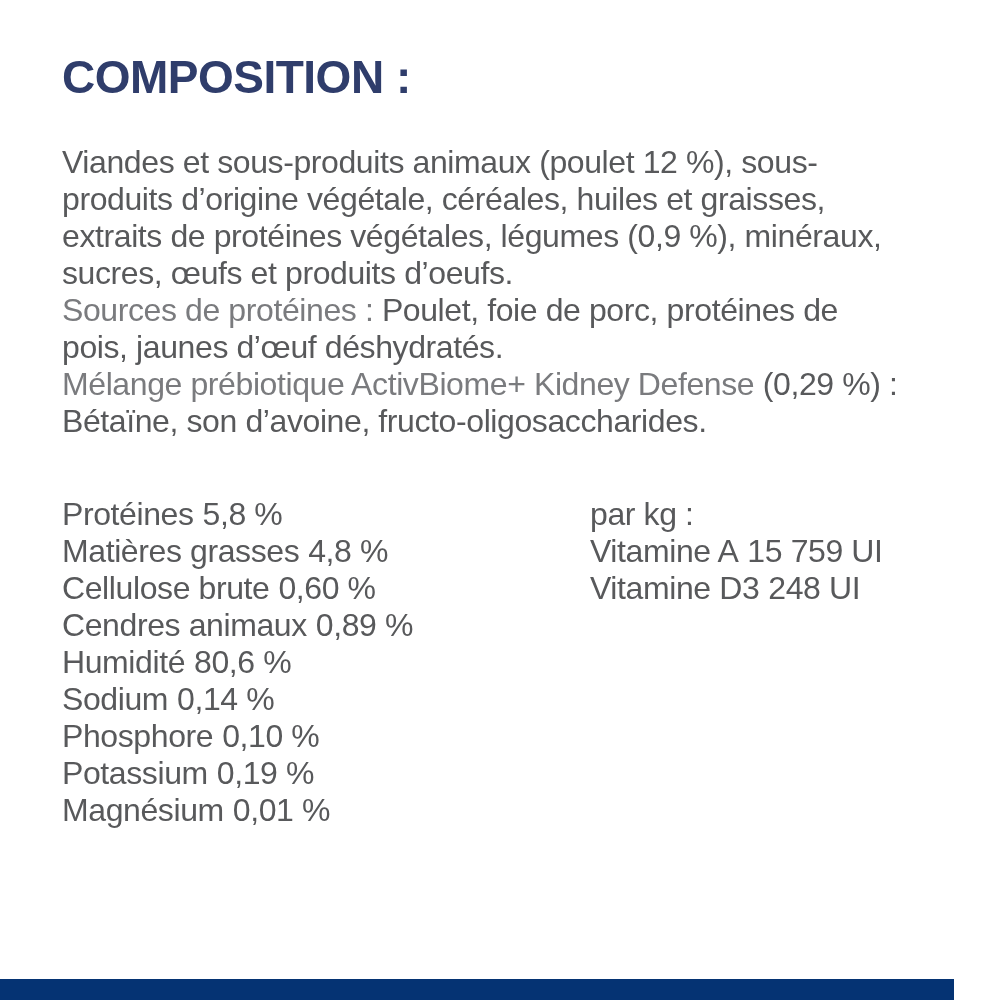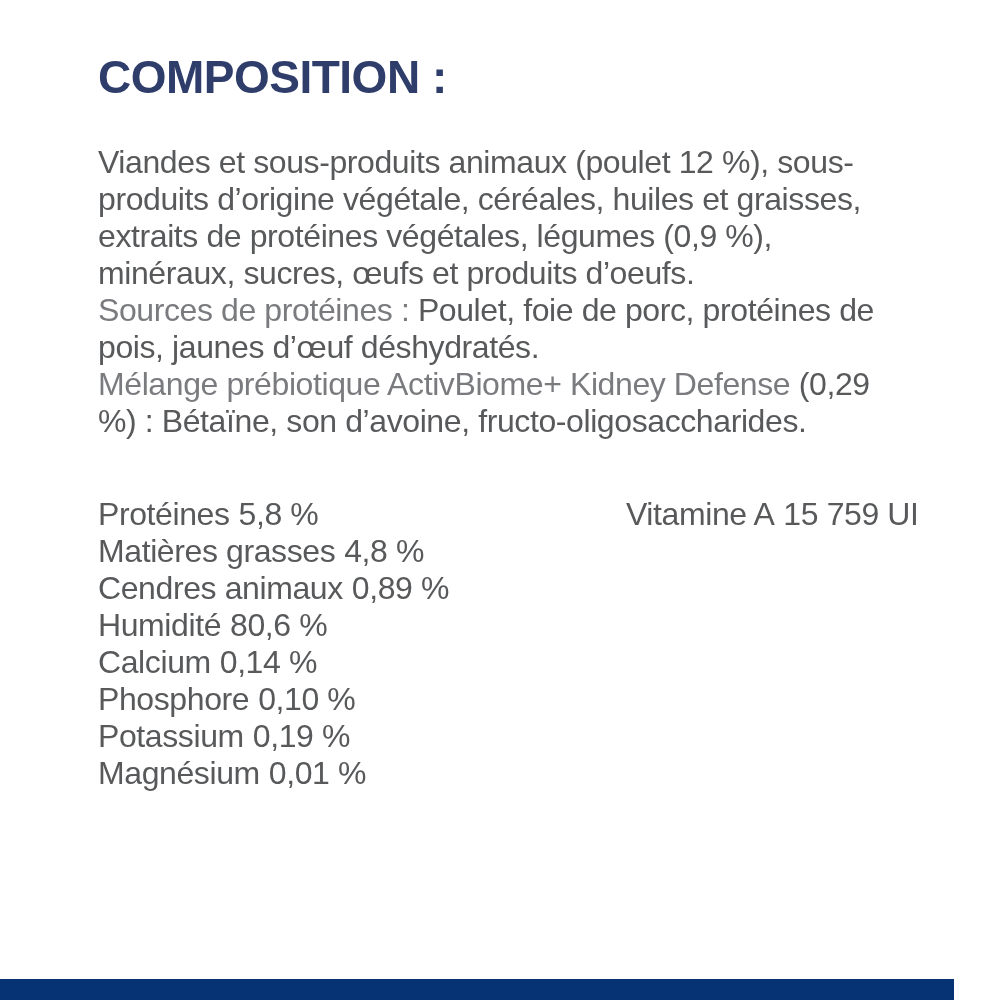--- a/index.html
+++ b/index.html
@@ -4,21 +4,20 @@
 <style>
   html, body { margin: 0; padding: 0; background: #ffffff; }
   .page {
     position: relative;
     width: 954px;
     height: 1000px;
     background: var(--background, #ffffff);
     overflow: hidden;
     font-family: "Liberation Sans", sans-serif;
     box-sizing: border-box;
-    padding-left: 36px;
   }
   .inner {
     padding: 54px 50px 0 62px;
   }
   .heading {
     margin: 0;
     font-size: 46px;
     font-weight: bold;
     line-height: 1.0;
     letter-spacing: -0.5px;
@@ -75,30 +74,33 @@
         <p class="para"><span class="bold-gray">Mélange prébiotique ActivBiome+ Kidney Defense</span><span> (0,29 %) : Bétaïne, son d’avoine, fructo-oligosaccharides.</span></p>
       </div>
     </section>
 
     <section class="analyse-section">
       <div class="columns">
 
         <div class="col-left">
           <div class="row"><span class="lbl">Protéines</span><span class="val">5,8 %</span></div>
           <div class="row"><span class="lbl">Matières grasses</span><span class="val">4,8 %</span></div>
+          <div class="row"><span class="lbl">Cellulose brute</span><span class="val">0,60 %</span></div>
           <div class="row"><span class="lbl">Cendres animaux</span><span class="val">0,89 %</span></div>
           <div class="row"><span class="lbl">Humidité</span><span class="val">80,6 %</span></div>
-          <div class="row"><span class="lbl">Calcium</span><span class="val">0,14 %</span></div>
+          <div class="row"><span class="lbl">Sodium</span><span class="val">0,14 %</span></div>
           <div class="row"><span class="lbl">Phosphore</span><span class="val">0,10 %</span></div>
           <div class="row"><span class="lbl">Potassium</span><span class="val">0,19 %</span></div>
           <div class="row"><span class="lbl">Magnésium</span><span class="val">0,01 %</span></div>
         </div>
 
         <div class="col-right">
+          <div class="row bold-gray">par kg :</div>
           <div class="row"><span class="lbl">Vitamine A</span><span class="val">15 759 UI</span></div>
+          <div class="row"><span class="lbl">Vitamine D3</span><span class="val">248 UI</span></div>
         </div>
 
       </div>
     </section>
 
   </div>
 
   <div class="footer-bar"></div>
 </div>
 

